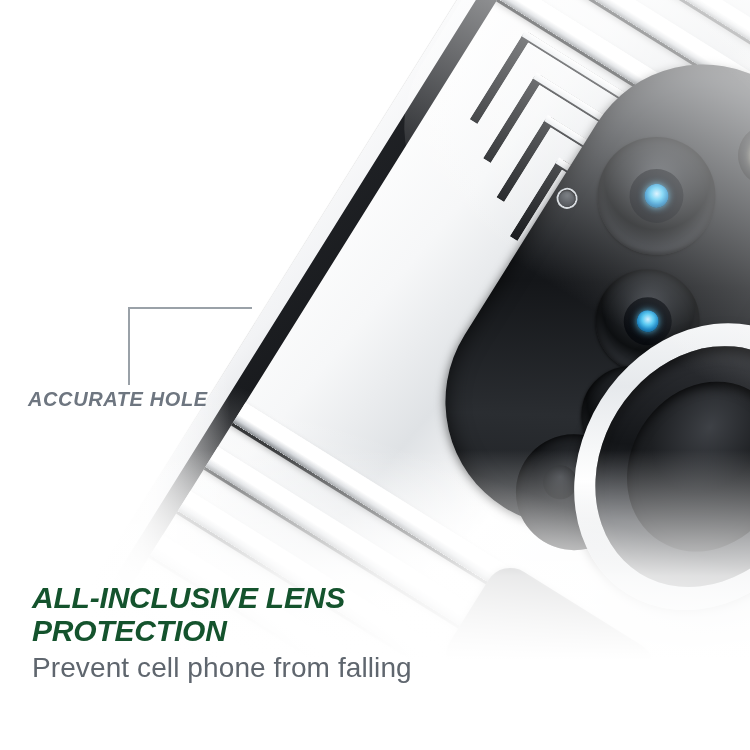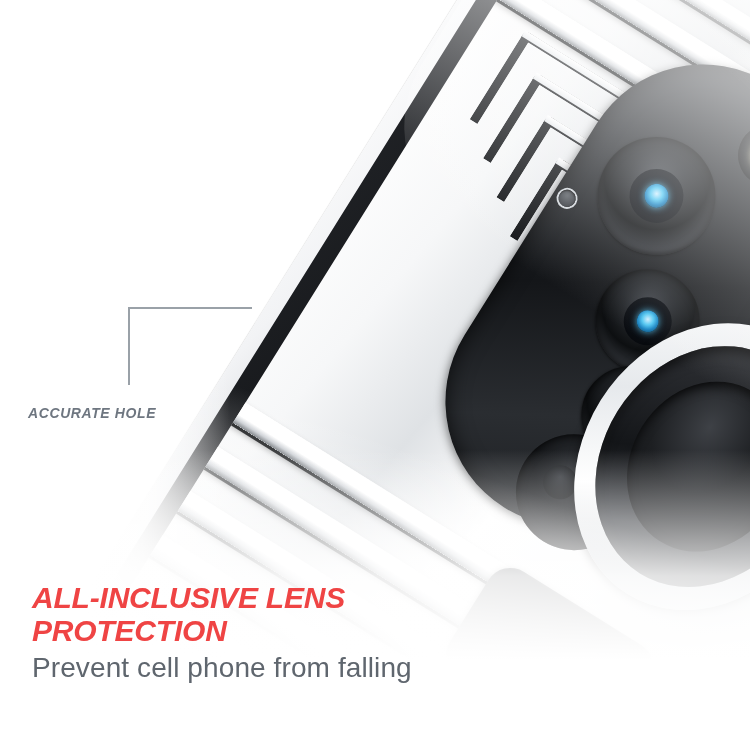--- a/index.html
+++ b/index.html
@@ -179,30 +179,30 @@
   .leader-h{
     position:absolute;left:128px;top:307px;width:124px;height:2px;
     background:#9aa1a8;
   }
   .leader-v{
     position:absolute;left:128px;top:307px;width:2px;height:78px;
     background:#9aa1a8;
   }
   .callout-label{
     position:absolute;left:28px;top:388px;
-    font-size:14px;font-weight:bold;font-style:italic;
-    letter-spacing:.6px;color:#6e7680;white-space:nowrap;margin-top:17px;
+    font-size:20px;font-weight:bold;font-style:italic;
+    letter-spacing:.6px;color:#6e7680;white-space:nowrap;
   }
 
   
   #copy{position:absolute;left:32px;top:581px;width:560px;}
   .headline{
     font-size:30px;line-height:33px;
     font-weight:bold;font-style:italic;
-    color:#ef4444;letter-spacing:-.2px;
+    color:#14532d;letter-spacing:-.2px;
     margin:0;white-space:pre-line;
   }
   .subline{
     margin:8px 0 0 0;
     font-size:28px;line-height:26px;
     font-weight:normal;color:#5f666e;letter-spacing:.1px;
   }
 </style>
 </head>
 <body>

